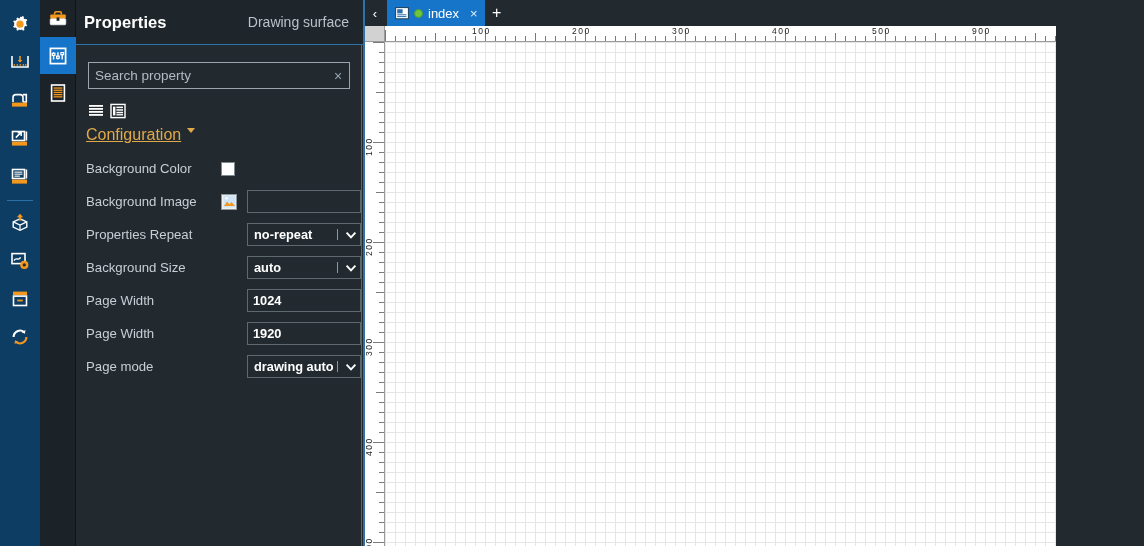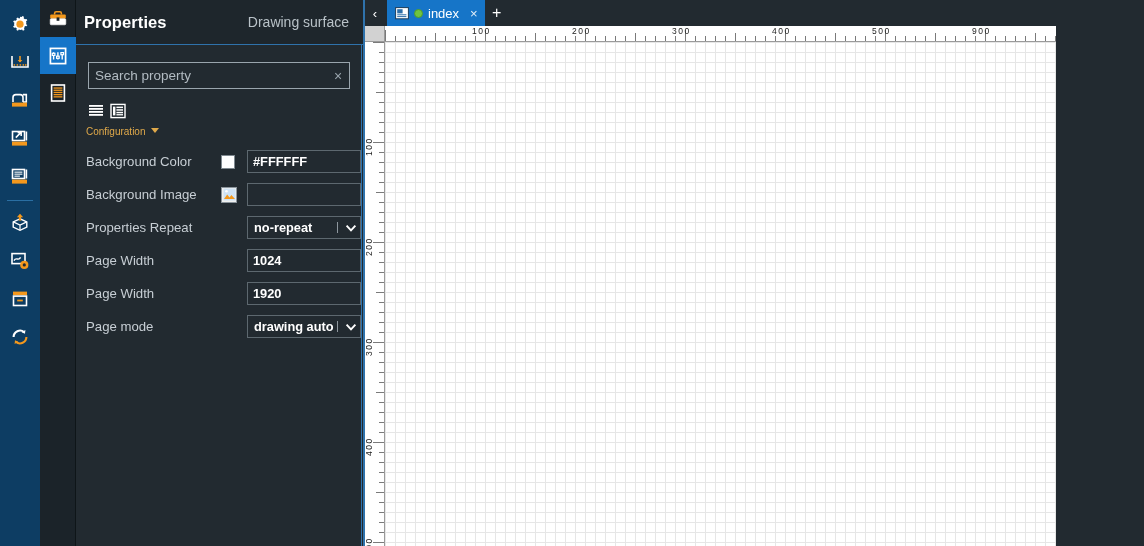--- a/index.html
+++ b/index.html
@@ -109,22 +109,22 @@
   }
 
   .view-toggles {
     display: flex; gap: 5px;
     padding: 5px 0 0 11px;
   }
   .view-toggle { width: 17px; height: 17px; display:flex; align-items:center; justify-content:center; }
 
   .group-head {
     padding: 7px 0 4px 10px;
-    color: #e0a94a; font-size: 10px;
-    display: flex; align-items: flex-start; gap: 6px;
+    color: #e0a94a; font-size: 16px;
+    display: flex; align-items: flex-start; gap: 6px; text-decoration: underline;
   }
   .caret-down {
     width: 0; height: 0;
     border-left: 4.5px solid transparent;
     border-right: 4.5px solid transparent;
     border-top: 5px solid #e0a94a;
     margin-top: 2px;
   }
 
   .fields { padding: 4px 0 0 0; }
@@ -463,21 +463,20 @@
         <span class="caret-down"></span>
       </div>
 
       <div class="fields">
 
         <div class="field-row">
           <span class="field-label">Background Color</span>
           <span class="swatch-col">
             <span class="swatch"></span>
           </span>
-          <input class="field-input" value="#FFFFFF" style="">
         </div>
 
         <div class="field-row">
           <span class="field-label">Background Image</span>
           <span class="swatch-col">
             <span class="img-btn">
               <svg width="13" height="13" viewBox="0 0 13 13">
                 <rect x="0.5" y="0.5" width="12" height="12" fill="#cfe3f5"></rect>
                 <path d="M1 11l3.2-4.6 2.3 3 1.9-2.4L12 11z" fill="#F3981D"></path>
                 <circle cx="3.5" cy="3.3" r="1.3" fill="#ffffff"></circle>
@@ -494,20 +493,33 @@
             <span class="sel-text">no-repeat</span>
             <span class="sep"></span>
             <span class="chev">
               <svg width="12" height="12" viewBox="0 0 12 12">
                   <path d="M1.6 3.6L6 8.4l4.4-4.8" fill="none" stroke="#ffffff" stroke-width="1.9"></path>
                 </svg>
             </span>
           </div>
         </div>
 
+        <div class="field-row">
+          <span class="field-label">Background Size</span>
+          <span class="swatch-col"></span>
+          <div class="field-select">
+            <span class="sel-text">auto</span>
+            <span class="sep"></span>
+            <span class="chev">
+              <svg width="12" height="12" viewBox="0 0 12 12">
+                  <path d="M1.6 3.6L6 8.4l4.4-4.8" fill="none" stroke="#ffffff" stroke-width="1.9"></path>
+                </svg>
+            </span>
+          </div>
+        </div>
 
 
         <div class="field-row">
           <span class="field-label">Page Width</span>
           <span class="swatch-col"></span>
           <input class="field-input" value="1024" style="">
         </div>
 
         <div class="field-row">
           <span class="field-label">Page Width</span>

